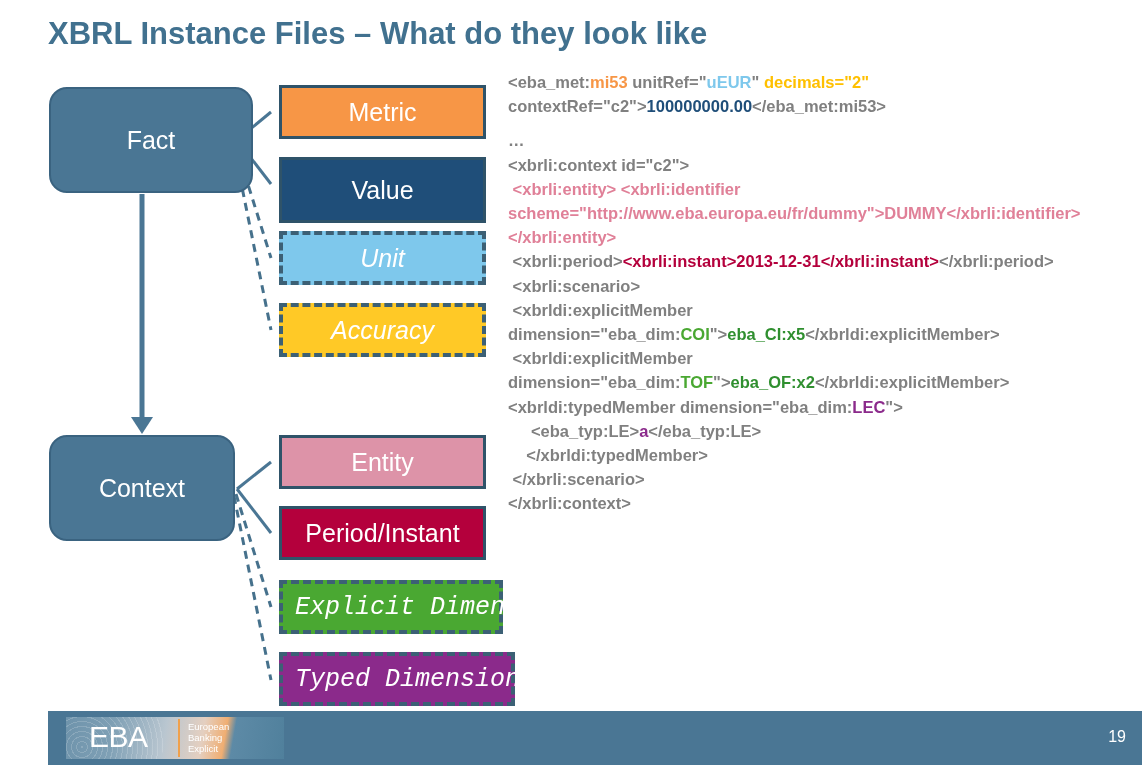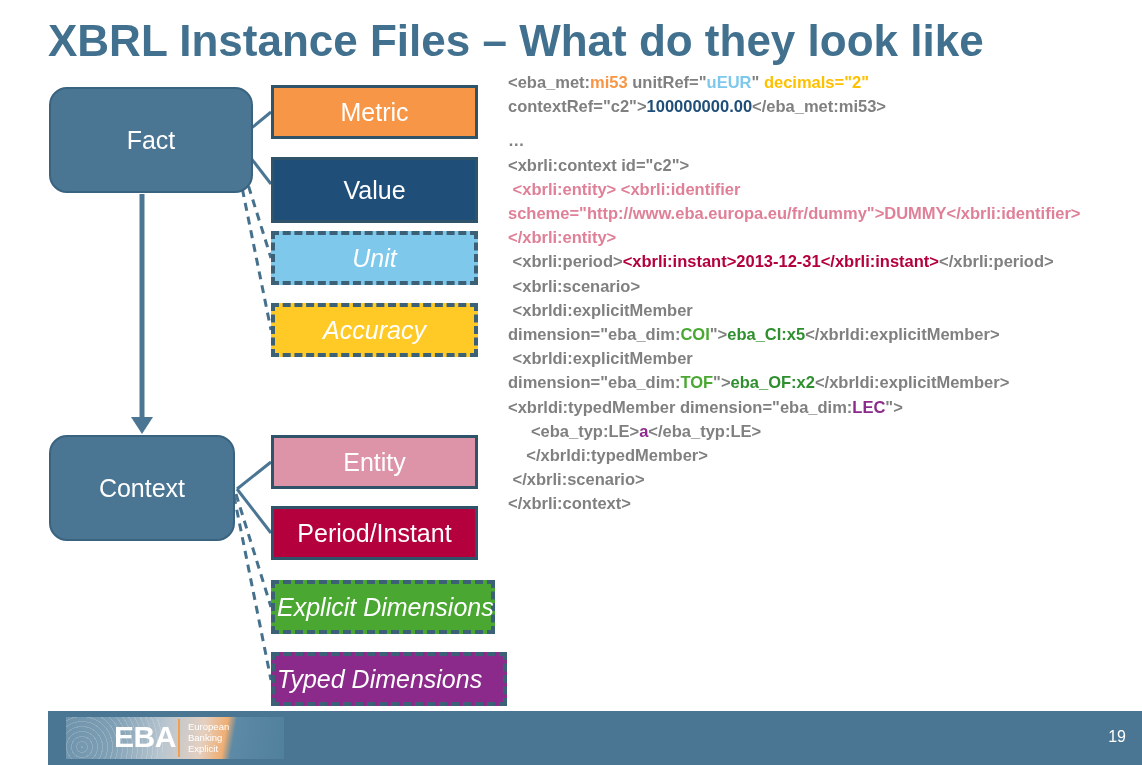--- a/index.html
+++ b/index.html
@@ -21,21 +21,21 @@
     height: 765px;
     background: #ffffff;
   }
 
   
   #slide-title {
     position: absolute;
     left: 48px;
     top: 16px;
     width: 1000px;
-    font-size: 44px;
+    font-size: 31px;
     font-weight: bold;
     color: #41718f;
     letter-spacing: 0px;
     white-space: nowrap;
   }
 
   
   #diagram {
     position: absolute;
     left: 0;
@@ -57,30 +57,32 @@
   }
   .leaf-box {
     position: absolute;
     box-sizing: border-box;
     display: flex;
     align-items: center;
     justify-content: center;
     color: #ffffff;
     font-size: 25px;
     border: 3px solid #2f5369;
+    margin-left: 8px;
   }
   .leaf-box.dashed {
     border: 4px dashed #3c6075;
   }
   .leaf-box.italic-label {
     font-style: italic;
     justify-content: flex-start;
-    padding-left: 2px;
+    padding-left: 12px;
     white-space: nowrap;
     overflow: visible;
+    font-family: Liberation Mono, monospace;
   }
   .leaf-box .lbl {
     display: block;
     line-height: 1;
   }
   svg.connectors {
     position: absolute;
     left: 0;
     top: 0;
     width: 510px;
@@ -153,24 +155,24 @@
     height: 80px;
     border-radius: 50%;
     background: repeating-radial-gradient(circle at 30% 60%,
       rgba(255,255,255,0.17) 0px,
       rgba(255,255,255,0.17) 1px,
       rgba(255,255,255,0) 1px,
       rgba(255,255,255,0) 5px);
   }
   #eba-logo .eba-text {
     position: absolute;
-    left: 48px;
+    left: 23px;
     top: 3px;
     font-size: 30px;
-    font-weight: bold;
+    font-weight: normal;
     color: #ffffff;
     letter-spacing: -0.5px;
   }
   #eba-logo .divider {
     position: absolute;
     left: 112px;
     top: 2px;
     width: 2px;
     height: 38px;
     background: #f0a04b;

